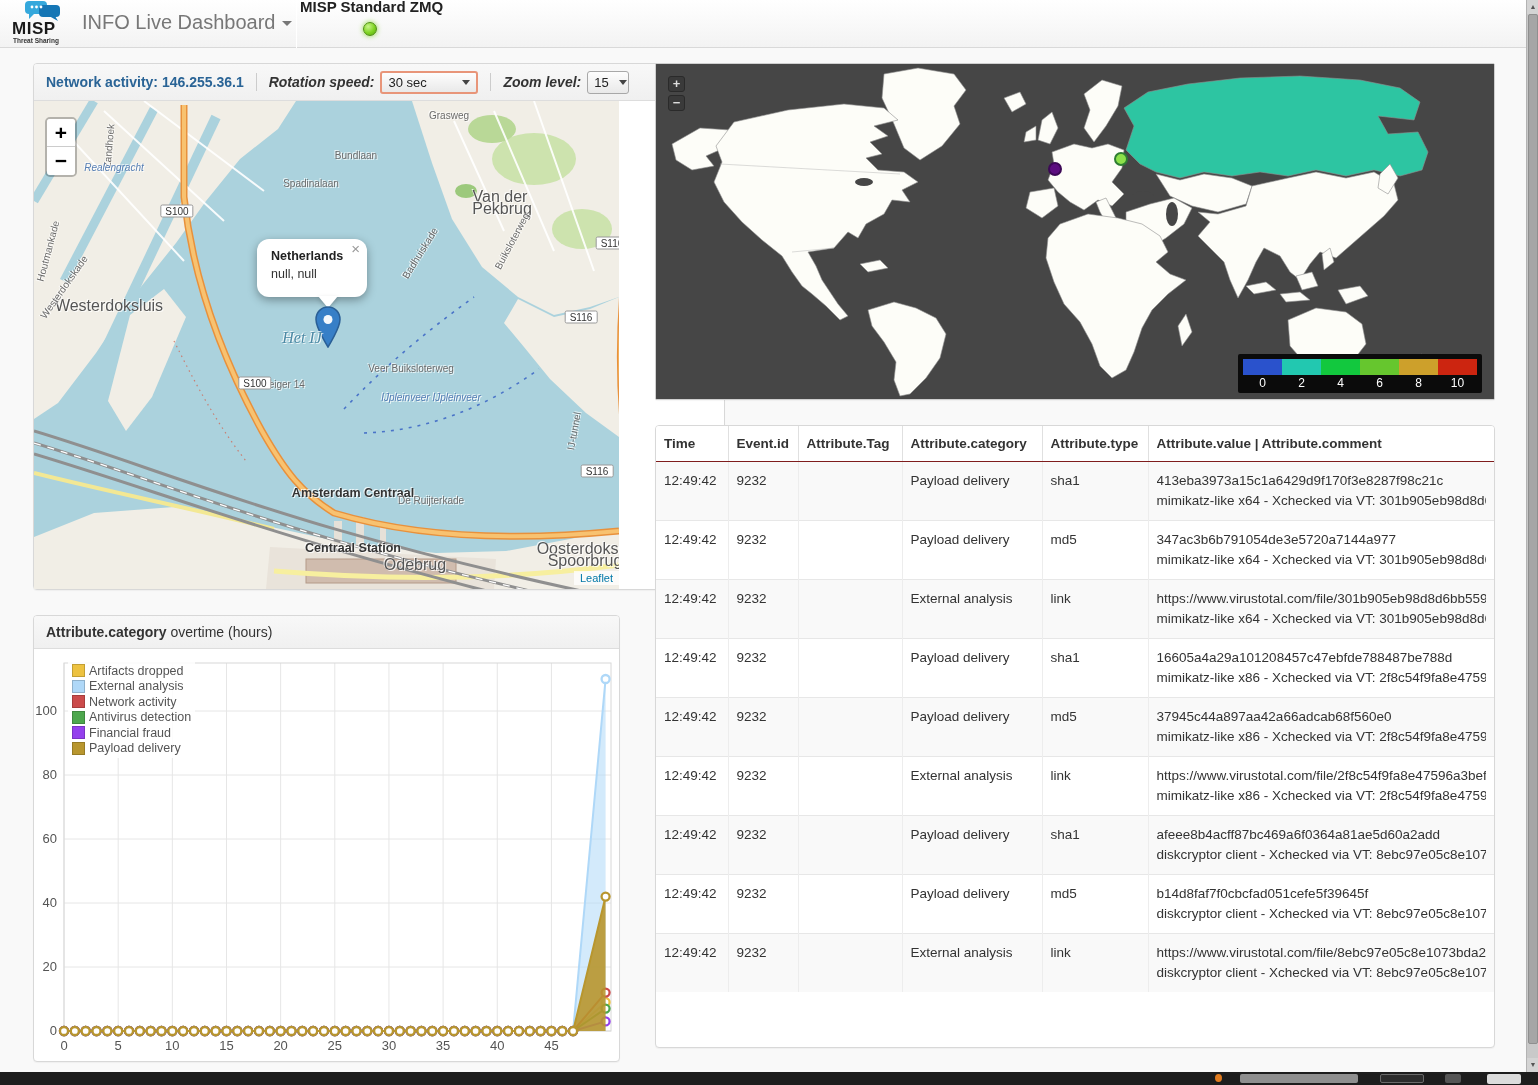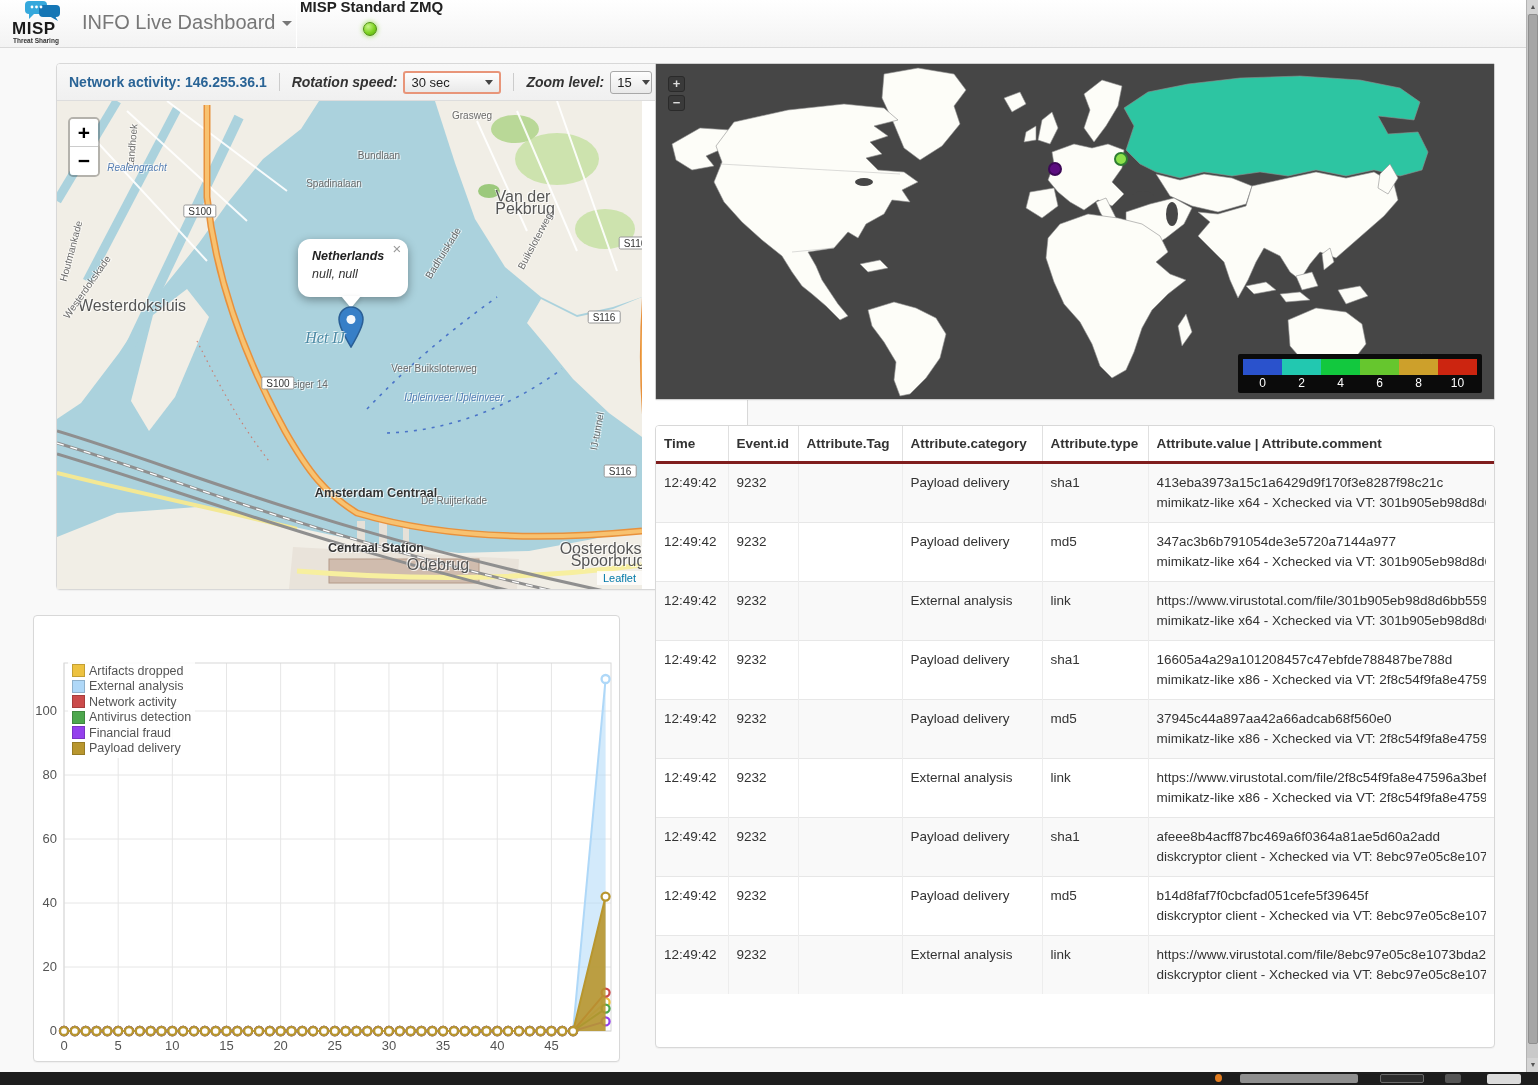--- a/index.html
+++ b/index.html
@@ -45,22 +45,22 @@
   .mlabel.water{font-size:16px;font-style:italic;color:#4d8aa5;font-family:"Liberation Serif",serif;}
   .mlabel.water-small{font-size:10px;font-style:italic;color:#567fb5;}
   .mlabel.road{font-size:10px;color:#333;background:#fff;border:1px solid #999;border-radius:2px;
                padding:0 4px;text-shadow:none;}
   .lf-zoom{position:absolute;left:11px;top:16px;width:32px;border:2px solid rgba(0,0,0,.25);border-radius:5px;overflow:hidden;}
   .lf-btn{width:28px;height:28px;background:#fff;color:#000;font-size:21px;font-weight:700;text-align:center;
           line-height:27px;cursor:pointer;}
   .lf-btn:first-child{border-bottom:1px solid #ccc;}
   .lf-attrib{position:absolute;right:0;bottom:4px;background:rgba(255,255,255,.75);font-size:11px;
              color:#0078a8;padding:1px 6px;}
-  .popup{position:absolute;left:296px;top:138px;transform:translateX(-50%);width:110px;height:58px;
-         background:#fff;border-radius:12px;box-shadow:0 3px 10px rgba(0,0,0,.35);padding:10px 14px 8px;font-style:italic;}
+  .popup{position:absolute;left:278px;top:138px;transform:translateX(-50%);width:110px;height:58px;
+         background:#fff;border-radius:12px;box-shadow:0 3px 10px rgba(0,0,0,.35);padding:10px 14px 8px;}
   .popup-title{font-size:12.5px;font-weight:700;color:#222;}
   .popup-body{font-size:12.5px;color:#333;margin-top:4px;}
   .popup-close{position:absolute;right:7px;top:3px;font-size:15px;color:#9a9a9a;cursor:pointer;line-height:14px;}
   .popup-tail{position:absolute;left:294px;top:195px;transform:translateX(-50%);width:0;height:0;
               border-left:10px solid transparent;border-right:10px solid transparent;border-top:12px solid #fff;
               filter:drop-shadow(0 2px 2px rgba(0,0,0,.2));}
   .pin{position:absolute;left:281px;top:205px;}
   
   .chart-wrap{position:absolute;left:0;top:33px;width:585px;height:412px;}
   .chart-legend{position:absolute;left:34px;top:12px;background:rgba(255,255,255,.85);padding:2px 4px;}
@@ -76,21 +76,21 @@
   .wseg{width:39px;height:16px;}
   .wm-ticks{display:flex;}
   .wtick{width:39px;text-align:center;color:#fff;font-size:12px;padding-top:1px;}
   .wm-marker{position:absolute;border-radius:50%;}
   
   .logs-head{justify-content:space-between;}
   .logs-title{font-size:15px;color:#333;}
   .logs-filters{display:flex;align-items:center;gap:12px;font-size:14px;color:#333;}
   .logs-filters label{display:flex;align-items:center;gap:4px;cursor:pointer;}
   table.logs{width:100%;border-collapse:collapse;table-layout:fixed;font-size:13.5px;}
-  table.logs th{font-weight:700;text-align:left;padding:10px 8px;border-bottom:3px solid #7f1d1d;
+  table.logs th{font-weight:700;text-align:left;padding:10px 8px;border-bottom:1px solid #7f1d1d;
                 border-left:1px solid #e0e0e0;background:#fff;white-space:nowrap;overflow:hidden;}
   table.logs th:first-child{border-left:none;}
   table.logs td{padding:9px 8px;vertical-align:top;border-top:1px solid #e7e7e7;border-left:1px solid #ededed;
                 line-height:20px;white-space:nowrap;overflow:hidden;}
   table.logs td:first-child{border-left:none;}
   table.logs tbody tr:nth-child(odd){background:#f9f9f9;}
   .col-time{width:72px;}.col-eid{width:70px;}.col-tag{width:104px;}.col-cat{width:140px;}.col-type{width:106px;}
   .val,.com{overflow:hidden;white-space:nowrap;}
   
   .taskbar{position:absolute;left:0;top:1072px;width:1538px;height:13px;background:#1d1d1d;}
@@ -120,21 +120,21 @@
       <div class="brand-tag">Threat Sharing</div>
     </div>
     <div class="nav-title"><span>INFO Live Dashboard</span><span class="nav-caret"></span></div>
     <div class="nav-divider"></div>
     <div class="zmq">
       <div class="zmq-label">MISP Standard ZMQ</div>
       <span class="zmq-dot"></span>
     </div>
   </header>
 
-  <section class="panel" style="left:33px;top:63px;width:692px;height:527px;margin-left:23px;">
+  <section class="panel" style="left:33px;top:63px;width:692px;height:527px;">
     <div class="panel-head">
       <span class="blue-title">Network activity: 146.255.36.1</span>
       <span class="sep"></span>
       <span class="lbl-i">Rotation speed:</span>
       <span class="select hl" style="width:98px;">
         <span>30 sec</span>
         <span class="sel-caret"></span>
       </span>
       <span class="sep"></span>
       <span class="lbl-i">Zoom level:</span>
@@ -206,20 +206,23 @@
 
       <div class="lf-zoom">
         <div class="lf-btn">+</div>
         <div class="lf-btn">−</div>
       </div>
       <div class="lf-attrib">Leaflet</div>
     <div class="mlabel small" style="left: 415px; top: 14px; transform: translate(-50%, -50%);">Grasweg</div><div class="mlabel small" style="left: 322px; top: 54px; transform: translate(-50%, -50%);">Bundlaan</div><div class="mlabel small" style="left: 277px; top: 82px; transform: translate(-50%, -50%);">Spadinalaan</div><div class="mlabel place" style="left: 466px; top: 96px; transform: translate(-50%, -50%);">Van der</div><div class="mlabel place" style="left: 468px; top: 108px; transform: translate(-50%, -50%);">Pekbrug</div><div class="mlabel small" style="left: 478px; top: 140px; transform: translate(-50%, -50%) rotate(-62deg);">Buiksloterweg</div><div class="mlabel small" style="left: 386px; top: 152px; transform: translate(-50%, -50%) rotate(-58deg);">Badhuiskade</div><div class="mlabel road" style="left: 143px; top: 110px; transform: translate(-50%, -50%);">S100</div><div class="mlabel road" style="left: 578px; top: 142px; transform: translate(-50%, -50%);">S116</div><div class="mlabel road" style="left: 547px; top: 216px; transform: translate(-50%, -50%);">S116</div><div class="mlabel road" style="left: 563px; top: 370px; transform: translate(-50%, -50%);">S116</div><div class="mlabel place" style="left: 75px; top: 205px; transform: translate(-50%, -50%);">Westerdoksluis</div><div class="mlabel small" style="left: 30px; top: 186px; transform: translate(-50%, -50%) rotate(-55deg);">Westerdokskade</div><div class="mlabel small" style="left: 14px; top: 150px; transform: translate(-50%, -50%) rotate(-75deg);">Houtmankade</div><div class="mlabel small" style="left: 75px; top: 45px; transform: translate(-50%, -50%) rotate(-85deg);">Zandhoek</div><div class="mlabel water-small" style="left: 80px; top: 66px; transform: translate(-50%, -50%);">Realengracht</div><div class="mlabel water" style="left: 268px; top: 237px; transform: translate(-50%, -50%);">Het IJ</div><div class="mlabel small" style="left: 248px; top: 283px; transform: translate(-50%, -50%);">Steiger 14</div><div class="mlabel road" style="left: 221px; top: 282px; transform: translate(-50%, -50%);">S100</div><div class="mlabel small" style="left: 377px; top: 267px; transform: translate(-50%, -50%);">Veer Buiksloterweg</div><div class="mlabel water-small" style="left: 397px; top: 296px; transform: translate(-50%, -50%);">IJpleinveer IJpleinveer</div><div class="mlabel small" style="left: 540px; top: 330px; transform: translate(-50%, -50%) rotate(-80deg);">IJ-tunnel</div><div class="mlabel bold" style="left: 319px; top: 392px; transform: translate(-50%, -50%);">Amsterdam Centraal</div><div class="mlabel bold" style="left: 319px; top: 447px; transform: translate(-50%, -50%);">Centraal Station</div><div class="mlabel place" style="left: 548px; top: 448px; transform: translate(-50%, -50%);">Oosterdokse</div><div class="mlabel place" style="left: 551px; top: 460px; transform: translate(-50%, -50%);">Spoorbrug</div><div class="mlabel place" style="left: 381px; top: 464px; transform: translate(-50%, -50%);">Odebrug</div><div class="mlabel small" style="left: 397px; top: 399px; transform: translate(-50%, -50%);">De Ruijterkade</div></div>
   </section>
 
   <section class="panel" style="left:33px;top:615px;width:587px;height:447px;">
+    <div class="panel-head" style="height:33px;">
+      <span><b>Attribute.category</b><span> overtime (hours)</span></span>
+    </div>
     <div class="chart-wrap">
       <svg id="overtime-svg" width="585" height="412">
           <line x1="30" x2="577" y1="382" y2="382" stroke="#e6e6e6" stroke-width="1"></line>
           <text x="23" y="386" text-anchor="end" font-size="13" fill="#545454">0</text>
           <line x1="30" x2="577" y1="318" y2="318" stroke="#e6e6e6" stroke-width="1"></line>
           <text x="23" y="322" text-anchor="end" font-size="13" fill="#545454">20</text>
           <line x1="30" x2="577" y1="254" y2="254" stroke="#e6e6e6" stroke-width="1"></line>
           <text x="23" y="258" text-anchor="end" font-size="13" fill="#545454">40</text>
           <line x1="30" x2="577" y1="190" y2="190" stroke="#e6e6e6" stroke-width="1"></line>
           <text x="23" y="194" text-anchor="end" font-size="13" fill="#545454">60</text>

